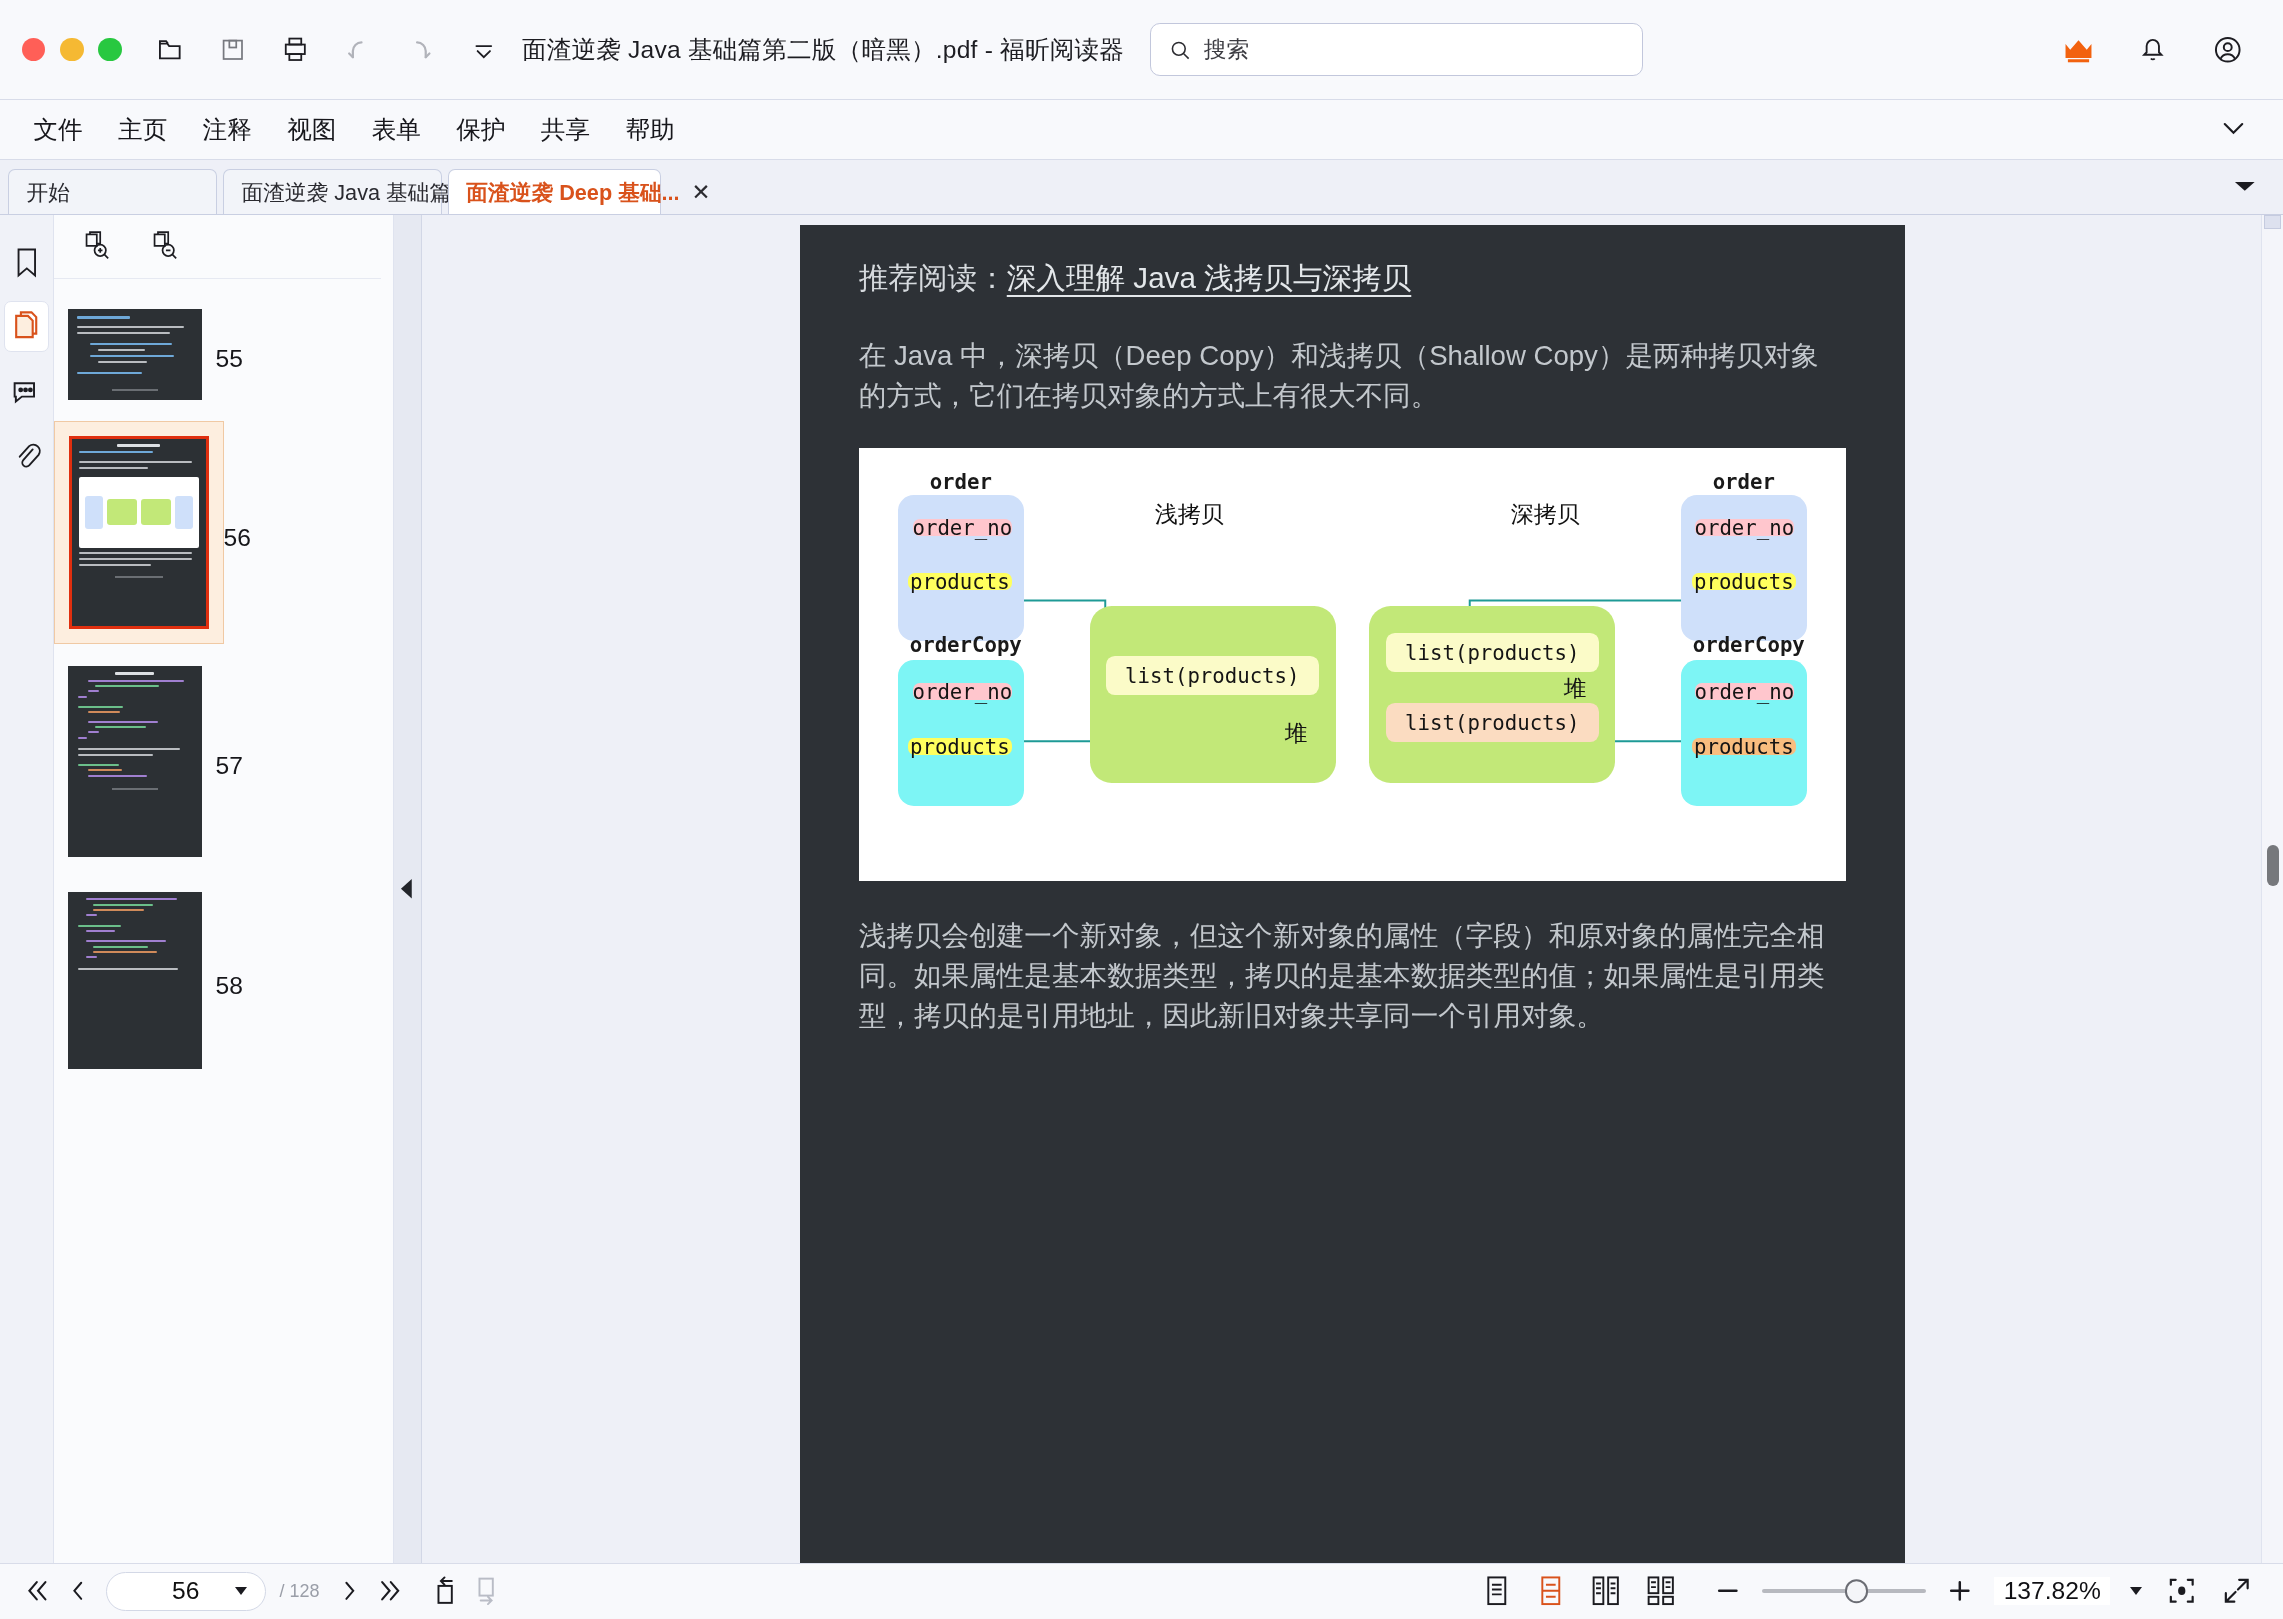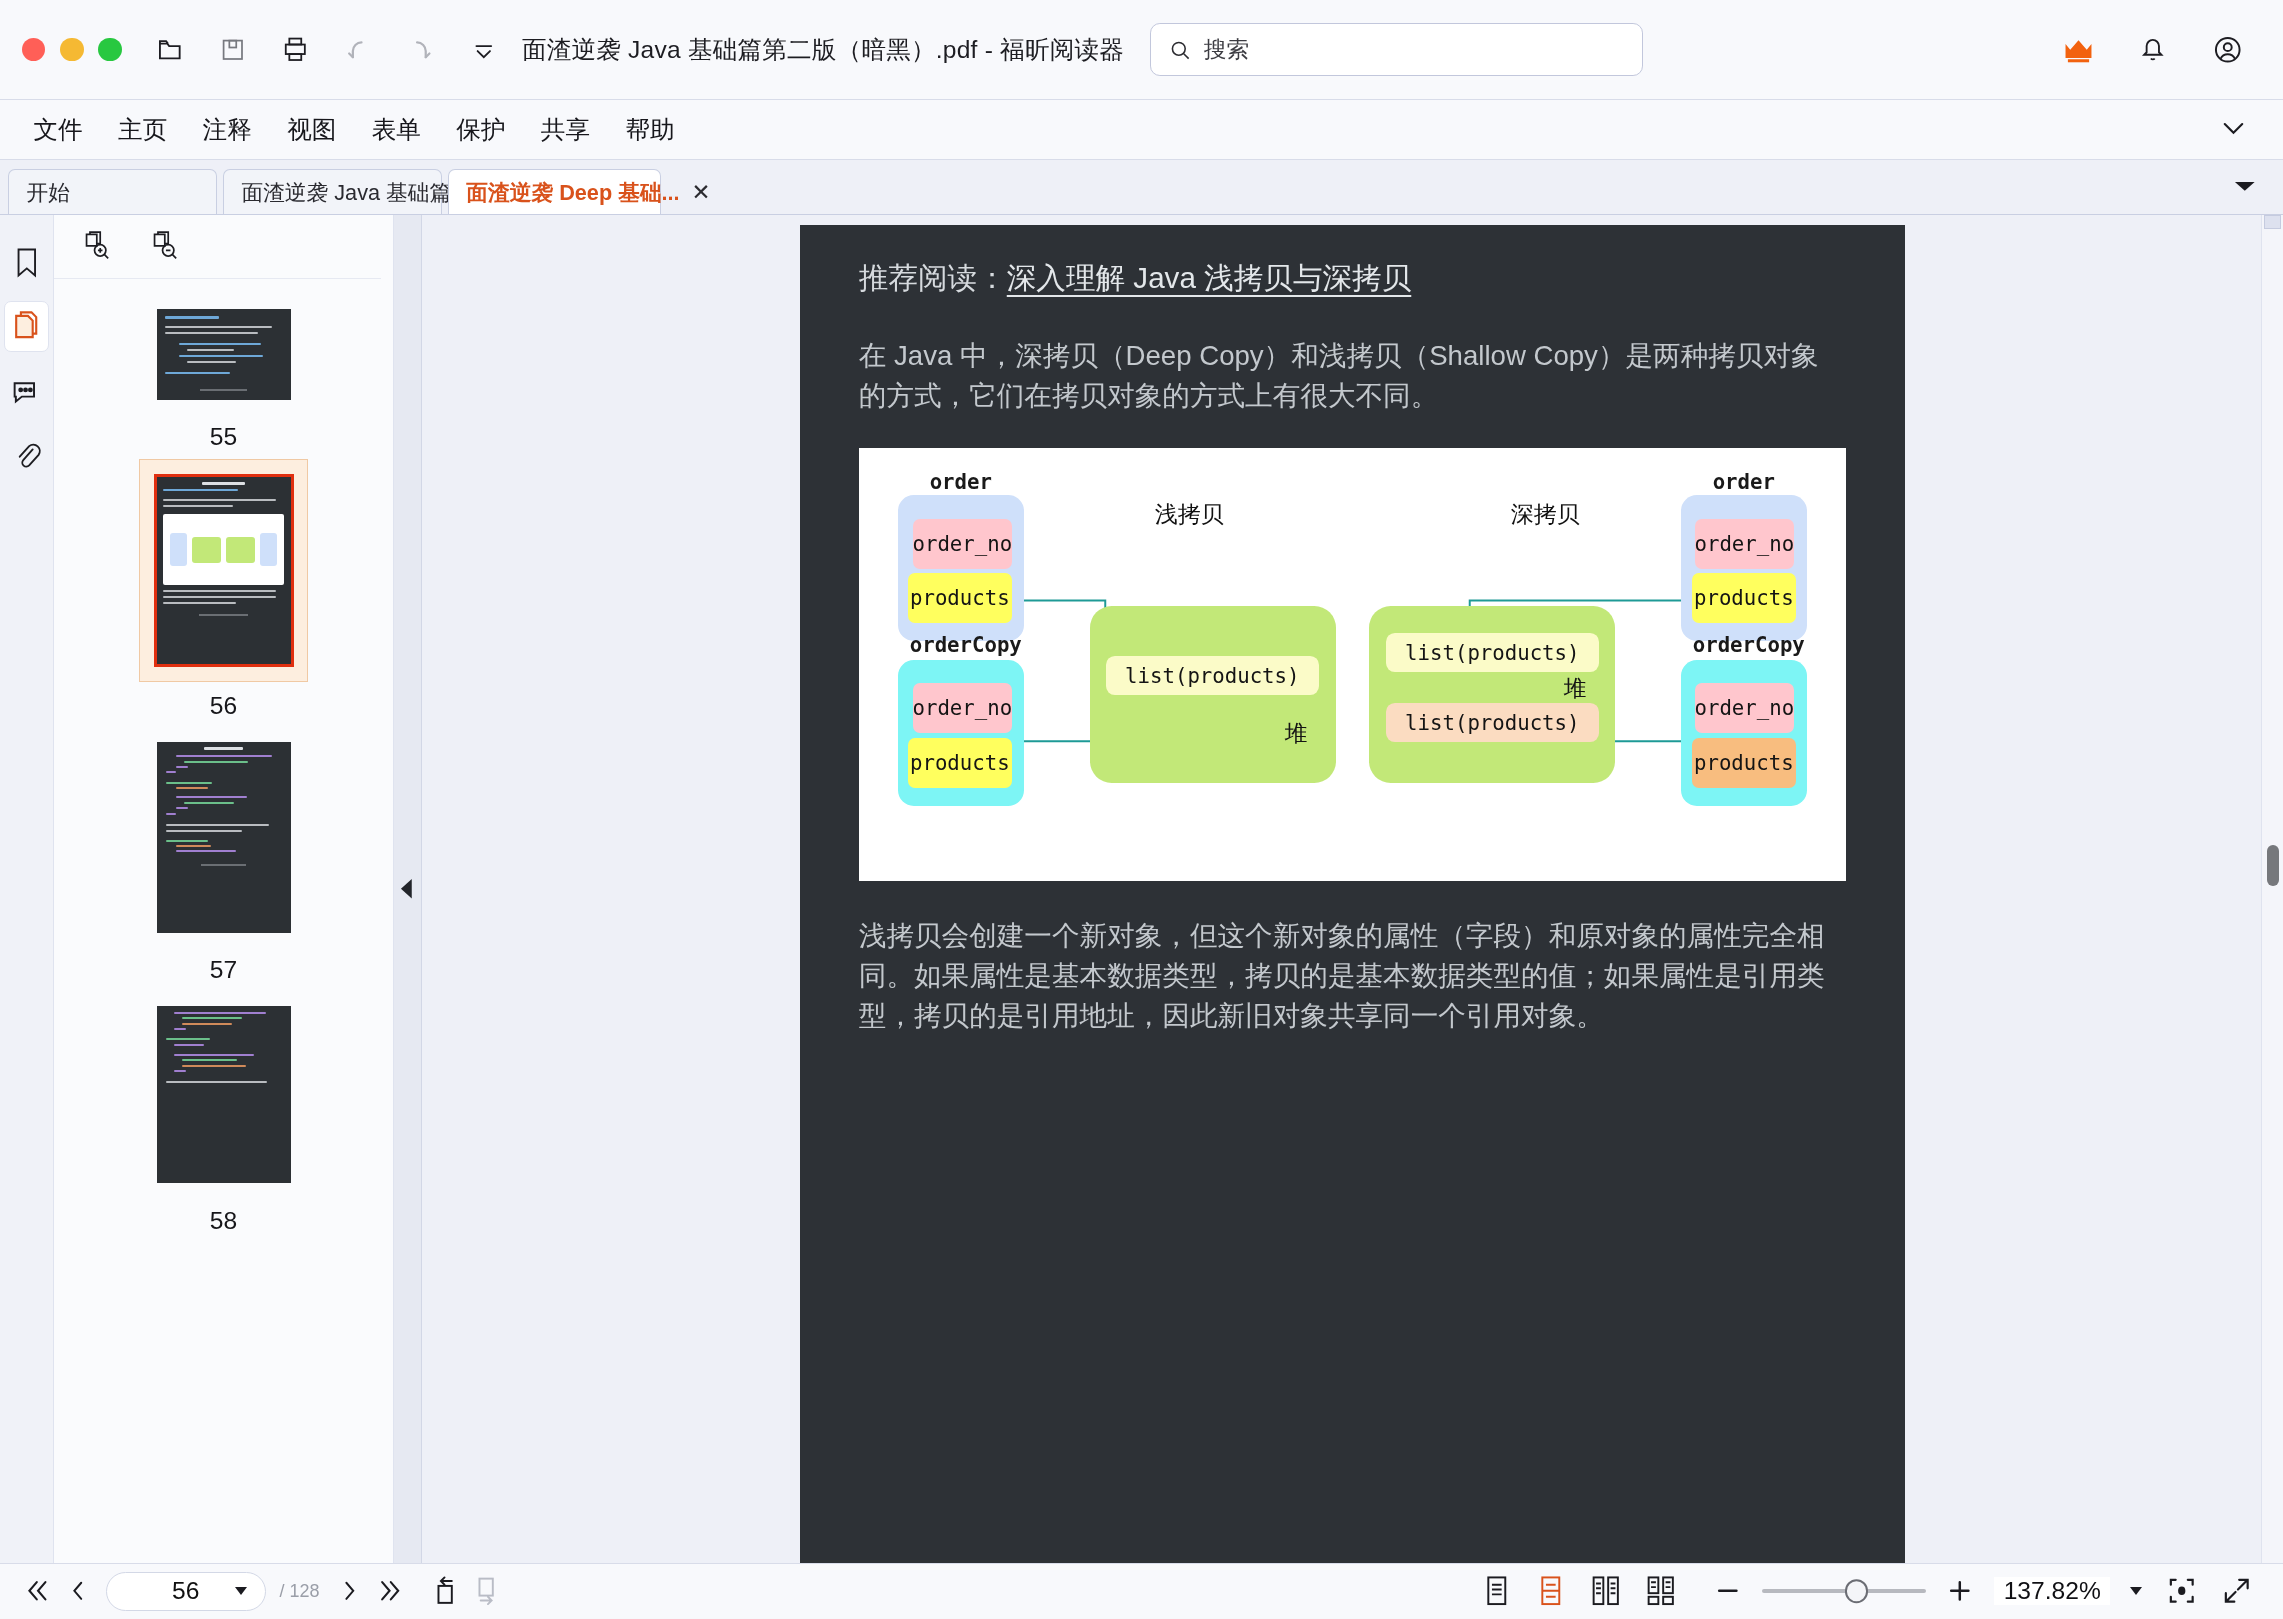--- a/index.html
+++ b/index.html
@@ -161,21 +161,21 @@
     padding: 15.8px 0 13.8px 27.6px;
     border-bottom: 1px solid #e6e9f2;
     margin: 0 11.8px 0 0;
   }
   .thumb-list {
     flex: 1;
     overflow: hidden;
     padding-top: 15.8px;
   }
   .thumb-entry {
-    display: flex; flex-direction: column; align-items: center;
+    display: flex; align-items: center;
     margin-bottom: 7.9px;
   }
   .thumb-frame {
     padding: 13.8px 13.8px;
   }
   .thumb-frame.selected {
     background: #fdeedf;
     border: 1px solid #f0c9a4;
   }
   .thumb-img {
@@ -277,21 +277,21 @@
   }
   .obj-box.blue { background: #cfe0fa; }
   .obj-box.cyan { background: #7df5f5; }
   .field {
     position: absolute;
     border-radius: 6.9px;
     font-family: "DejaVu Sans Mono", monospace;
     font-size: 20.7px;
     color: #141414;
     display: flex; align-items: center; justify-content: center;
-    height: 50px;
+    height: 17px;
   }
   .field.pink   { background: #ffc6cd; }
   .field.yellow { background: #ffff5e; }
   .field.orange { background: #f8bd7f; }
   .heap {
     position: absolute;
     background: #c2e878;
     border-radius: 21.7px;
   }
   .heap-item {

